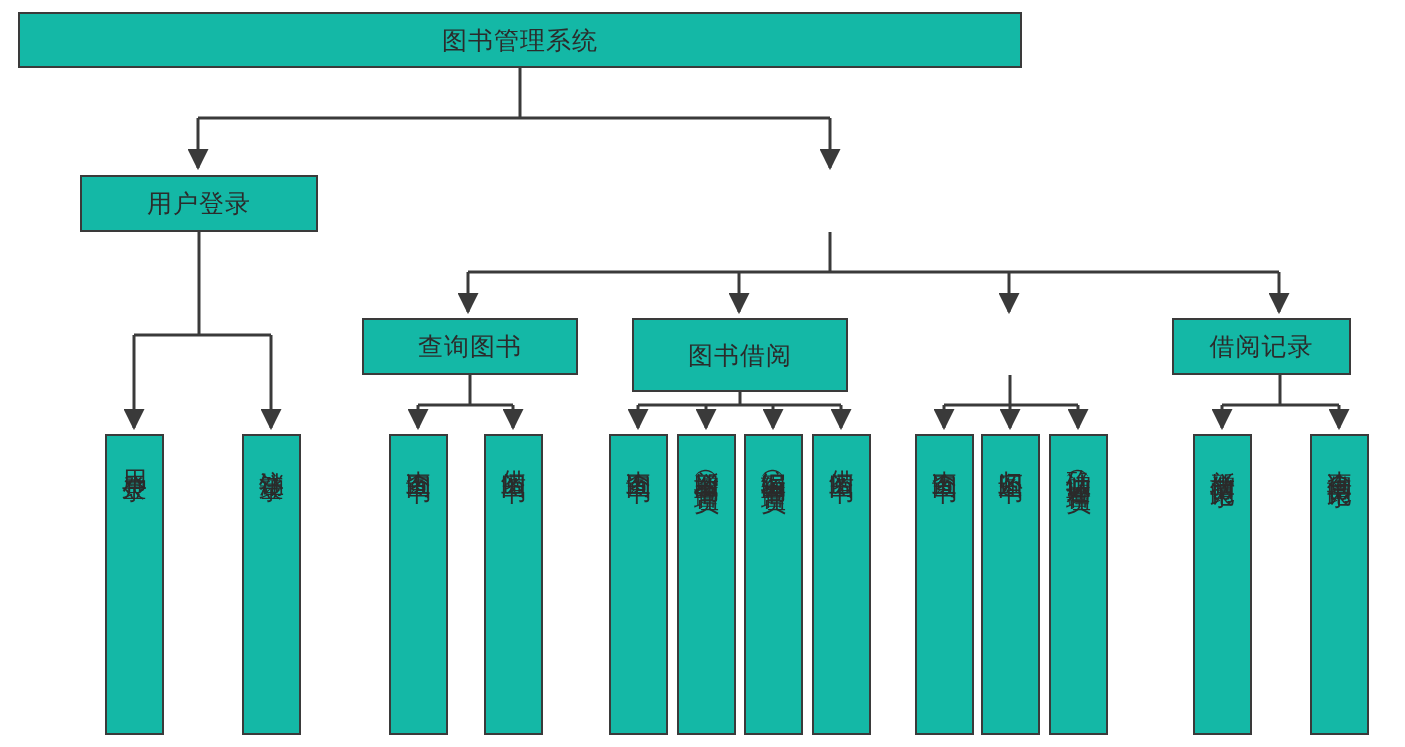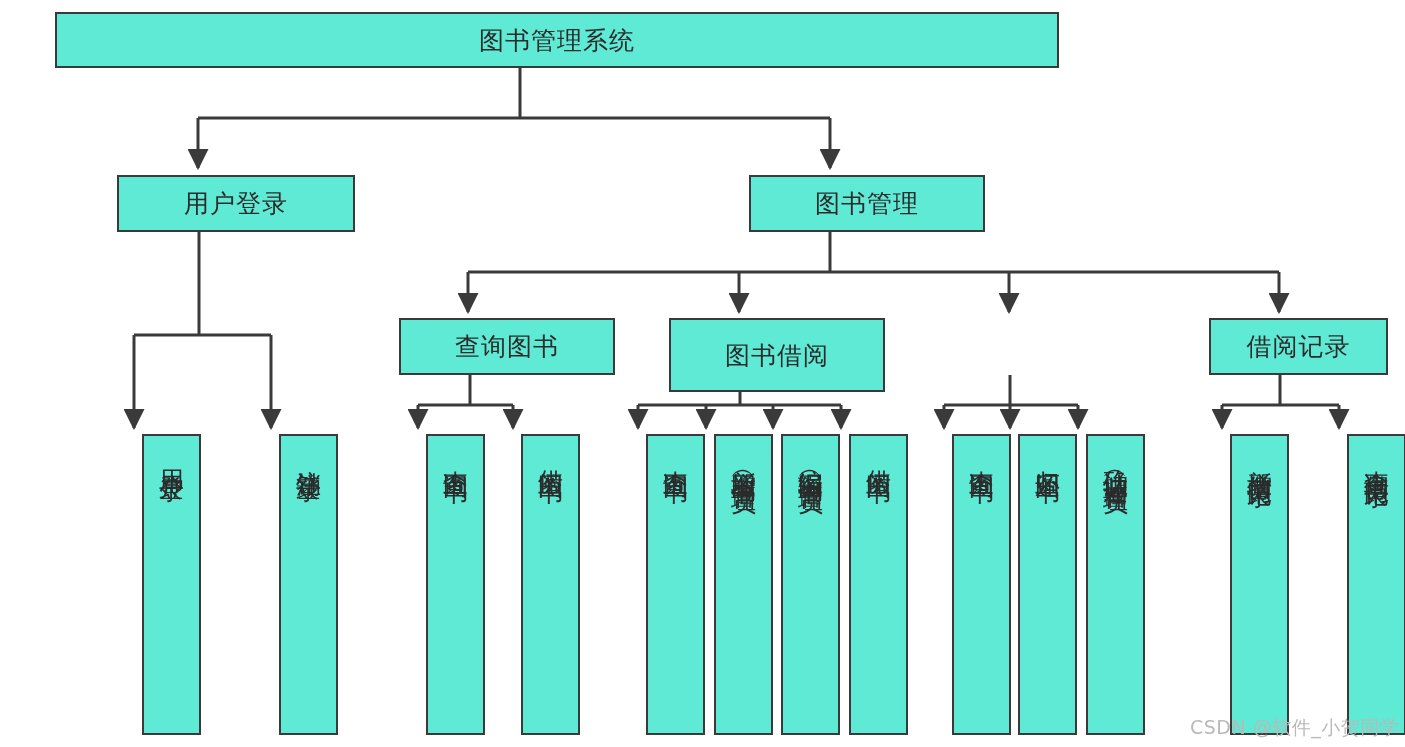--- a/index.html
+++ b/index.html
@@ -14,26 +14,25 @@
     position: relative;
     width: 1405px;
     height: 747px;
     background: #ffffff;
     overflow: hidden;
   }
   .node {
     position: absolute;
     box-sizing: border-box;
     border: 2.5px solid #3a3a3a;
-    background: #5eead4;
+    background: #14b8a6;
     display: flex;
     align-items: center;
     justify-content: center;
     color: #2b2b2b;
-    margin-left: 37px;
   }
   .node.horiz {
     font-size: 25px;
     letter-spacing: 1px;
   }
   .node.vert {
     writing-mode: vertical-rl;
     text-orientation: upright;
     font-size: 25px;
     letter-spacing: 3px;
@@ -117,23 +116,20 @@
     </g>
   </svg>
 
   <div class="node horiz" style="left: 18px; top: 12px; width: 1004px; height: 56px;">
     <span>图书管理系统</span>
   </div>
 
   <div class="node horiz" style="left: 80px; top: 175px; width: 238px; height: 57px;">
     <span>用户登录</span>
   </div>
-  <div class="node horiz" style="left: 712px; top: 175px; width: 236px; height: 57px;">
-    <span>图书管理</span>
-  </div>
 
   <div class="node horiz" style="left: 362px; top: 318px; width: 216px; height: 57px;">
     <span>查询图书</span>
   </div>
   <div class="node horiz" style="left: 632px; top: 318px; width: 216px; height: 74px;">
     <span>图书借阅</span>
   </div>
   <div class="node horiz" style="left: 1172px; top: 318px; width: 179px; height: 57px;">
     <span>借阅记录</span>
   </div>
@@ -171,14 +167,13 @@
   <div class="node vert" style="left: 1049px; top: 434px; width: 59px; height: 301px;">
     <span>确认归还（管理员）</span>
   </div>
   <div class="node vert" style="left: 1193px; top: 434px; width: 59px; height: 301px;">
     <span>新增借阅记录</span>
   </div>
   <div class="node vert" style="left: 1310px; top: 434px; width: 59px; height: 301px;">
     <span>查询借阅记录</span>
   </div>
 
-  <div class="watermark" style="left: 1190px; top: 715px;">CSDN @软件_小贺同学</div>
 </div>
 
 </body></html>

